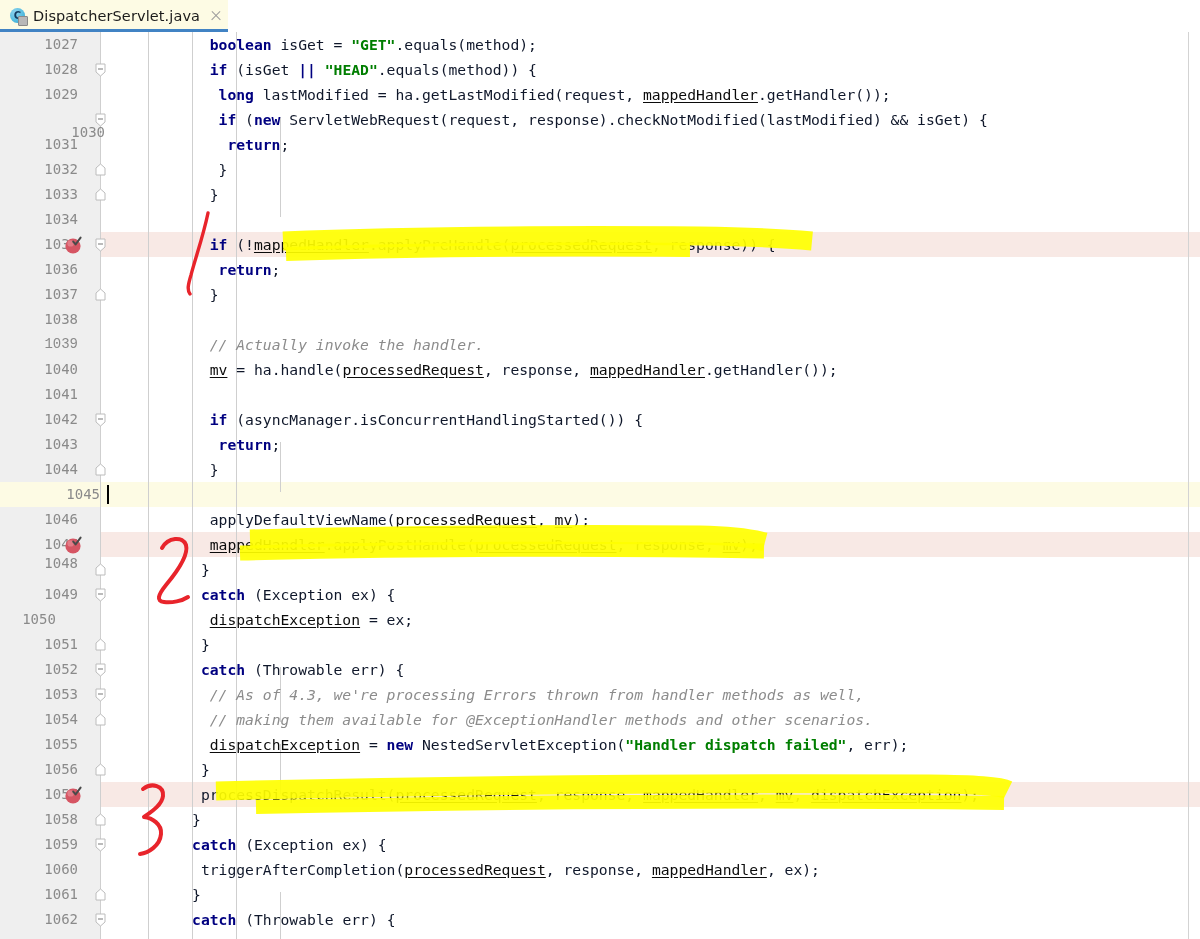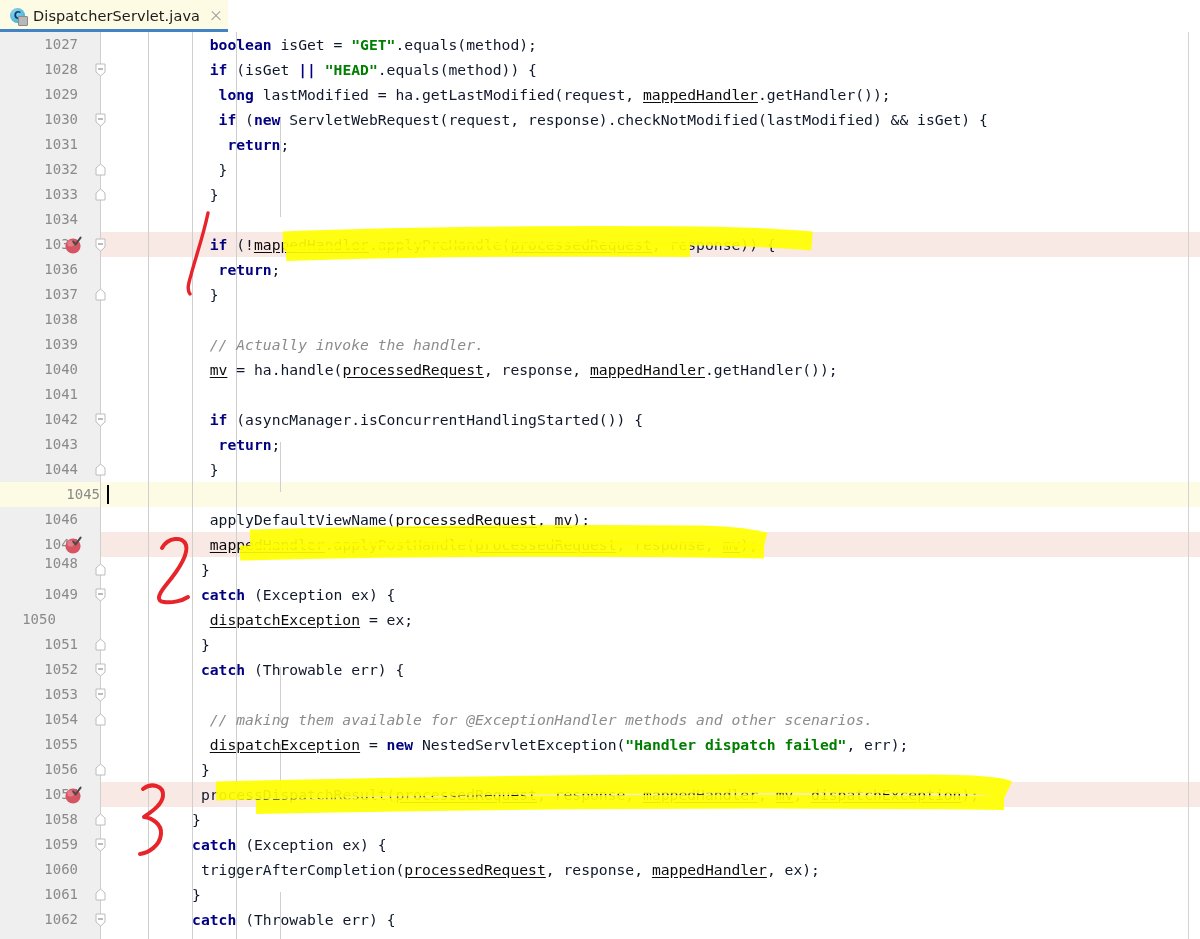--- a/index.html
+++ b/index.html
@@ -183,30 +183,30 @@
       <div class="iguide" style="left: 280px; top: 85px; height: 100px;"></div>
       <div class="iguide" style="left: 280px; top: 410px; height: 50px;"></div>
       <div class="iguide" style="left: 280px; top: 635px; height: 55px;"></div>
       <div class="iguide" style="left: 280px; top: 712px; height: 50px;"></div>
       <div class="iguide" style="left: 280px; top: 860px; height: 47px;"></div>
     </div>
   <div class="rowlayer" id="num-layer">
       <div class="lineno" style="top: 0px;">1027</div>
       <div class="lineno" style="top: 25px;">1028</div>
       <div class="lineno" style="top: 50px;">1029</div>
-      <div class="lineno" style="top: 75px;">1030</div>
+      <div class="lineno" style="top: 88px; margin-left: 27px;">1030</div>
       <div class="lineno" style="top: 100px;">1031</div>
       <div class="lineno" style="top: 125px;">1032</div>
       <div class="lineno" style="top: 150px;">1033</div>
       <div class="lineno" style="top: 175px;">1034</div>
       <div class="lineno" style="top: 200px;">1035</div>
       <div class="lineno" style="top: 225px;">1036</div>
       <div class="lineno" style="top: 250px;">1037</div>
       <div class="lineno" style="top: 275px;">1038</div>
-      <div class="lineno" style="top: 300px;">1039</div>
+      <div class="lineno" style="top: 300px; font-family: Liberation Mono, monospace;">1039</div>
       <div class="lineno" style="top: 325px;">1040</div>
       <div class="lineno" style="top: 350px;">1041</div>
       <div class="lineno" style="top: 375px;">1042</div>
       <div class="lineno" style="top: 400px;">1043</div>
       <div class="lineno" style="top: 425px;">1044</div>
       <div class="lineno cur" style="top: 450px;">1045</div>
       <div class="lineno" style="top: 475px; text-align: right;">1046</div>
       <div class="lineno" style="top: 500px;">1047</div>
       <div class="lineno" style="top: 519px;">1048</div>
       <div class="lineno" style="top: 550px;">1049</div>
@@ -374,20 +374,21 @@
       <div class="codeline" style="top: 400px; left: 218.56px;"><span class="kw">return</span><span class="pln">;</span></div>
       <div class="codeline" style="top: 425px; left: 209.74px;"><span class="pln">}</span></div>
       <div class="codeline" style="top: 450px; left: 148px;"></div>
       <div class="codeline" style="top: 475px; left: 209.74px;"><span class="pln">applyDefaultViewName(</span><span class="fld">processedRequest</span><span class="pln">, </span><span class="fld">mv</span><span class="pln">);</span></div>
       <div class="codeline" style="top: 500px; left: 209.74px;"><span class="fld">mappedHandler</span><span class="pln">.applyPostHandle(</span><span class="fld">processedRequest</span><span class="pln">, response, </span><span class="fld">mv</span><span class="pln">);</span></div>
       <div class="codeline" style="top: 525px; left: 200.92px;"><span class="pln">}</span></div>
       <div class="codeline" style="top: 550px; left: 200.92px;"><span class="kw">catch</span><span class="pln"> (Exception ex) {</span></div>
       <div class="codeline" style="top: 575px; left: 209.74px;"><span class="fld">dispatchException</span><span class="pln"> = ex;</span></div>
       <div class="codeline" style="top: 600px; left: 200.92px;"><span class="pln">}</span></div>
       <div class="codeline" style="top: 625px; left: 200.92px;"><span class="kw">catch</span><span class="pln"> (Throwable err) {</span></div>
+      <div class="codeline" style="top: 650px; left: 209.74px;"><span class="cmt">// As of 4.3, we're processing Errors thrown from handler methods as well,</span></div>
       <div class="codeline" style="top: 675px; left: 209.74px;"><span class="cmt">// making them available for @ExceptionHandler methods and other scenarios.</span></div>
       <div class="codeline" style="top: 700px; left: 209.74px;"><span class="fld">dispatchException</span><span class="pln"> = </span><span class="kw">new</span><span class="pln"> NestedServletException(</span><span class="str">"Handler dispatch failed"</span><span class="pln">, err);</span></div>
       <div class="codeline" style="top: 725px; left: 200.92px;"><span class="pln">}</span></div>
       <div class="codeline" style="top: 750px; left: 200.92px;"><span class="pln">processDispatchResult(</span><span class="fld">processedRequest</span><span class="pln">, response, </span><span class="fld">mappedHandler</span><span class="pln">, </span><span class="fld">mv</span><span class="pln">, </span><span class="fld">dispatchException</span><span class="pln">);</span></div>
       <div class="codeline" style="top: 775px; left: 192.1px;"><span class="pln">}</span></div>
       <div class="codeline" style="top: 800px; left: 192.1px;"><span class="kw">catch</span><span class="pln"> (Exception ex) {</span></div>
       <div class="codeline" style="top: 825px; left: 200.92px;"><span class="pln">triggerAfterCompletion(</span><span class="fld">processedRequest</span><span class="pln">, response, </span><span class="fld">mappedHandler</span><span class="pln">, ex);</span></div>
       <div class="codeline" style="top: 850px; left: 192.1px;"><span class="pln">}</span></div>
       <div class="codeline" style="top: 875px; left: 192.1px;"><span class="kw">catch</span><span class="pln"> (Throwable err) {</span></div>
     </div>

